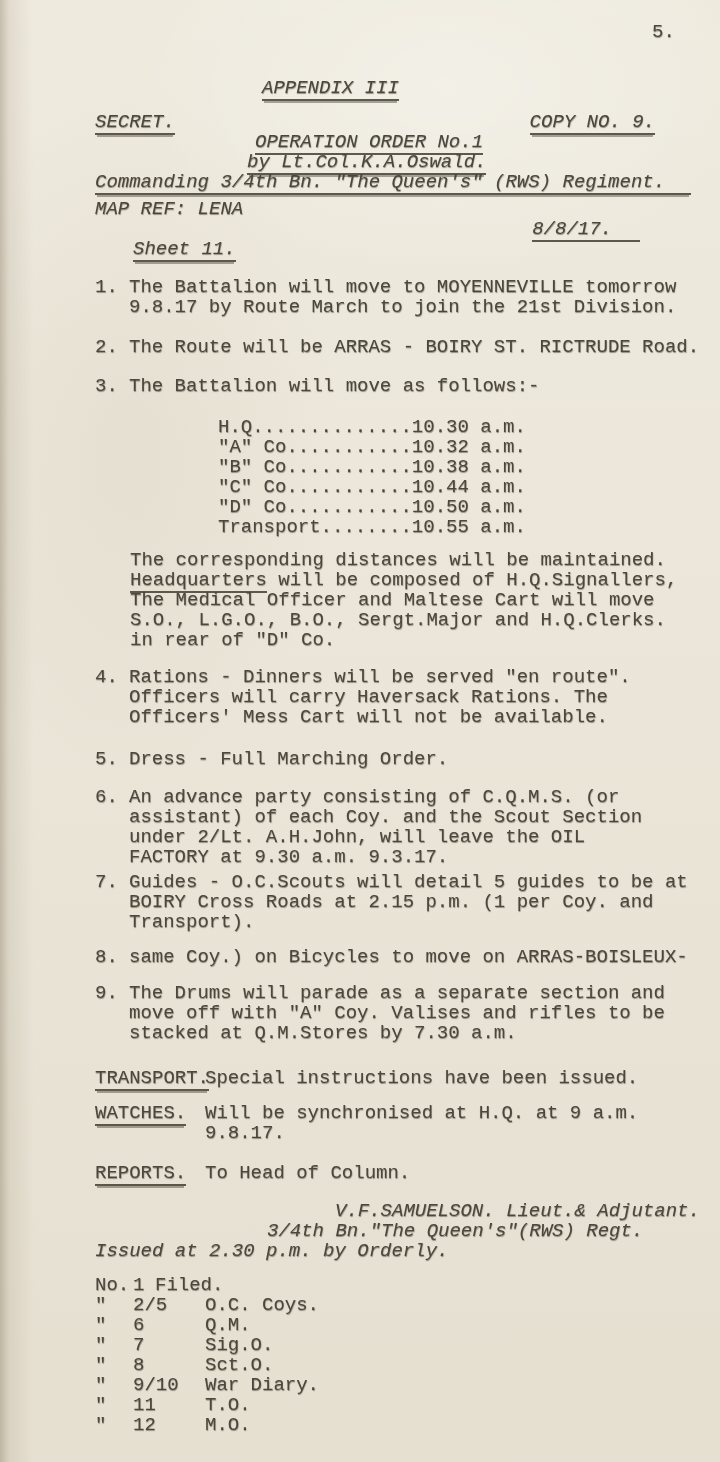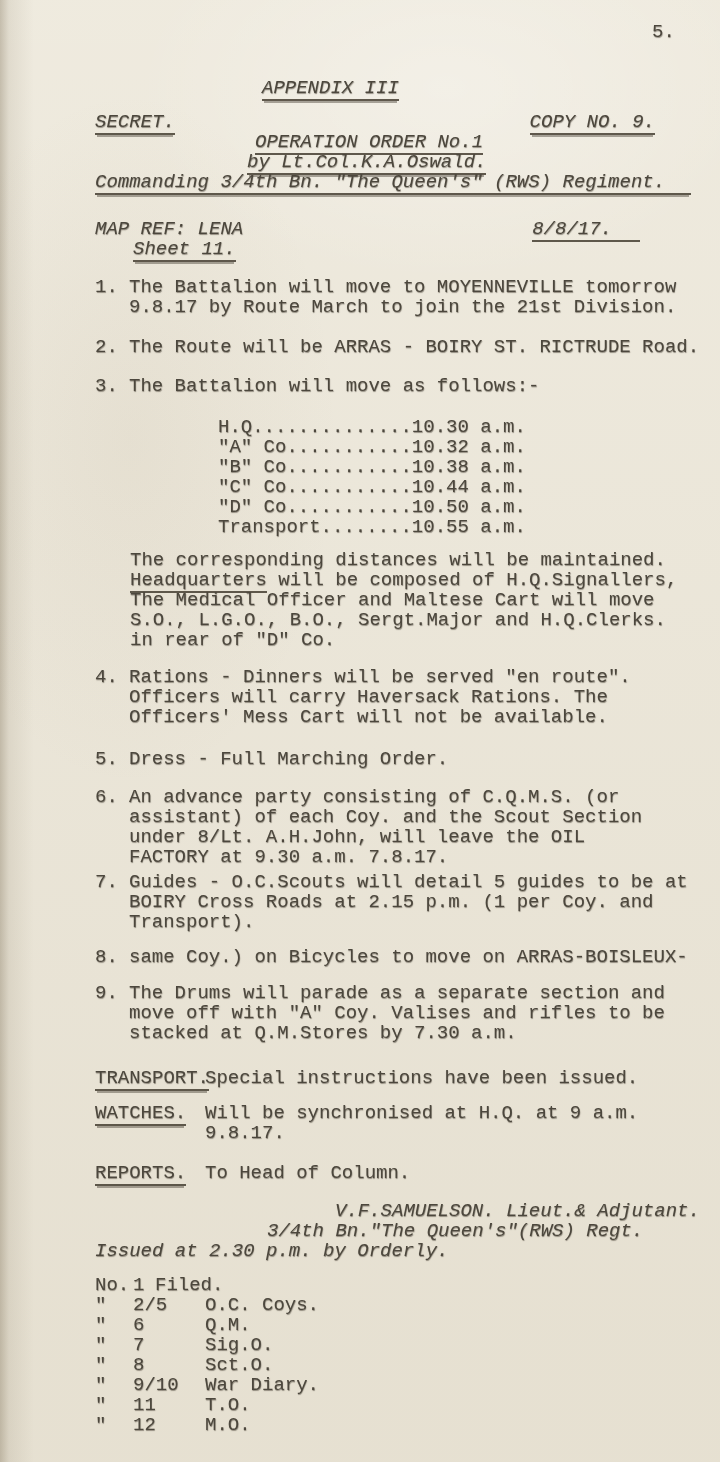--- a/index.html
+++ b/index.html
@@ -25,21 +25,21 @@
   .wmax{width:max-content;font-style:italic;}
 
   .pageno{position:absolute;top:22px;left:652px;}
 
   .h-appendix{margin:58px 0 0 167px;}
   .h-row1{display:flex;margin-top:14px;}
   .h-copy{margin-left:auto;margin-right:53px;}
   .h-title1{margin-left:160px;}
   .h-title2{margin-left:152px;}
   .h-cmd .u{padding-right:26px;}
-  .h-maprow{display:flex;margin-top:27px;}
+  .h-maprow{display:flex;margin-top:7px;flex-direction:column;}
   .h-date{margin-left:auto;margin-right:68px;}
   .h-date .u{padding-right:28px;text-align:center;}
   .h-sheet{margin-left:38px;}
 
   .order{display:flex;}
   .onum{width:34px;flex:none;}
   .olines{flex:1;}
   #orders1 .order:nth-child(1){margin-top:18px;}
   #orders1 .order:nth-child(2){margin-top:20px;}
   #orders1 .order:nth-child(3){margin-top:19px;}
@@ -149,22 +149,22 @@
     <span class="olines">
           <div>Dress - Full Marching Order.</div>
         </span>
   </div>
 
   <div class="order">
     <span class="onum">6.</span>
     <span class="olines">
           <div>An advance party consisting of C.Q.M.S. (or</div>
           <div>assistant) of each Coy. and the Scout Section</div>
-          <div>under 8/Lt. A.H.John, will leave the OIL</div>
-          <div>FACTORY at 9.30 a.m. 7.8.17.</div>
+          <div>under 2/Lt. A.H.John, will leave the OIL</div>
+          <div>FACTORY at 9.30 a.m. 9.3.17.</div>
         </span>
   </div>
 
   <div class="order">
     <span class="onum">7.</span>
     <span class="olines">
           <div>Guides - O.C.Scouts will detail 5 guides to be at</div>
           <div>BOIRY Cross Roads at 2.15 p.m. (1 per Coy. and</div>
           <div>Transport).</div>
         </span>

